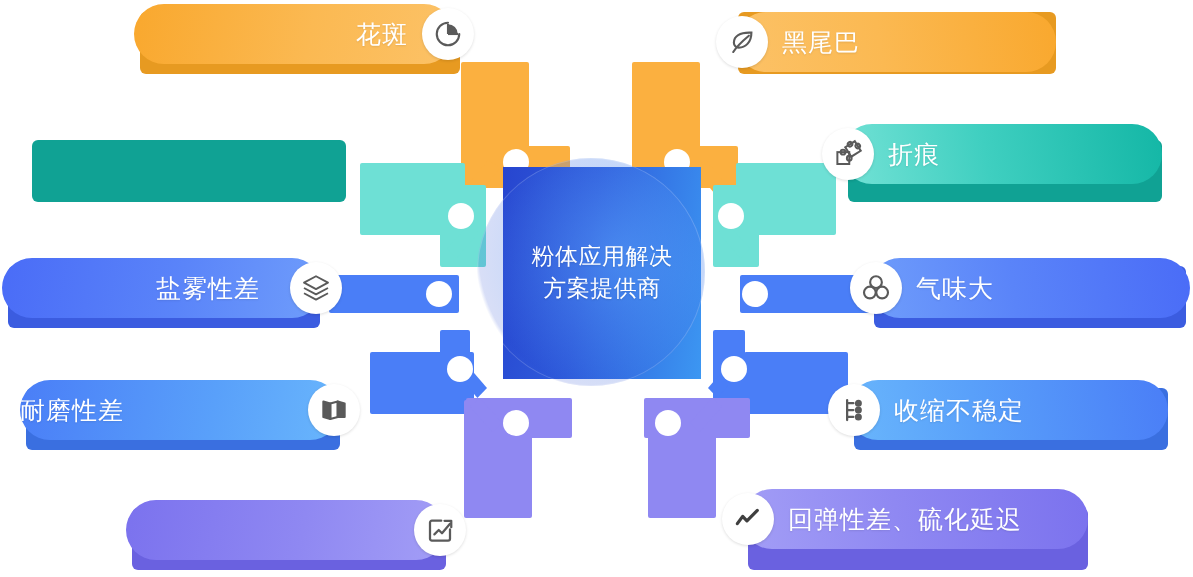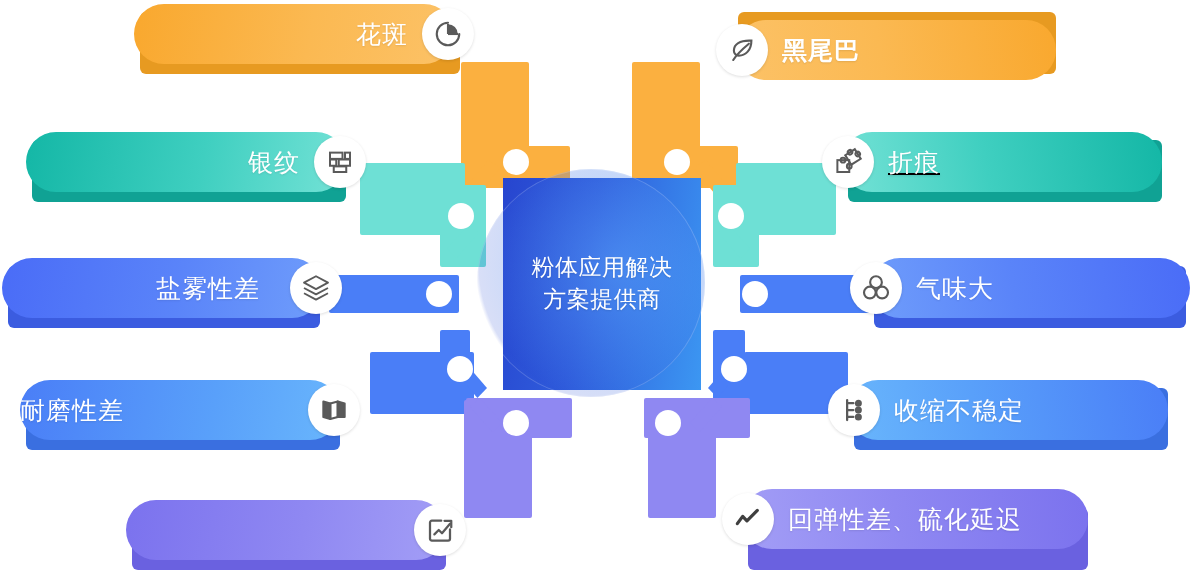--- a/index.html
+++ b/index.html
@@ -11,21 +11,21 @@
   #stage{position:absolute;left:0;top:0;width:1193px;height:577px;}
 
   
   .conn{position:absolute;}
   .bar{position:absolute;border-radius:2px;}
   .dot{position:absolute;width:26px;height:26px;border-radius:50%;background:#ffffff;}
   .arw{position:absolute;}
 
   
   #center-node{
-    position:absolute;left:503px;top:178px;width:198px;height:212px;
+    position:absolute;left:503px;top:167px;width:198px;height:212px;
     background:linear-gradient(100deg,#2745cf 0%,#2f5ddc 42%,#3c97f2 100%);
     display:flex;align-items:center;justify-content:center;
     z-index:6;
   }
   #center-circle{
     position:absolute;left:-26px;top:-9px;width:228px;height:228px;border-radius:50%;
     background:radial-gradient(circle at 62% 42%, rgba(90,160,250,.55), rgba(40,75,210,.18) 72%, rgba(40,75,210,0) 74%);
     box-shadow:inset 0 0 0 1px rgba(255,255,255,.18);
     pointer-events:none;
   }
@@ -162,44 +162,32 @@
     <span class="badge">
       <svg width="30" height="30" viewBox="0 0 24 24" fill="none" stroke="#5a5a5a" stroke-width="1.7">
         <path d="M12 3a9 9 0 1 0 9 9" stroke-linecap="round"></path>
         <path d="M12 12V4.2A7.8 7.8 0 0 1 19.8 12H12z" fill="#5a5a5a" stroke="none"></path>
         <path d="M12 12h8"></path>
           <path d="M12 12V4"></path>
       </svg>
     </span>
   </div>
 
-  <div class="pill lt p-orange-r" style="left:736px;top:20px;width:320px;font-weight:bold;">
+  <div class="pill lt p-orange-r" style="left:736px;top:12px;width:320px;">
     <span class="badge">
       <svg width="30" height="30" viewBox="0 0 24 24" fill="none" stroke="#5a5a5a" stroke-width="1.7" stroke-linecap="round">
         <path d="M19.5 4.5c0 8-5 12-10 12-2.2 0-4-1.8-4-4 0-5 4.5-8.5 14-8z"></path>
         <path d="M5 20c2.5-4 6.5-8 12.5-13"></path>
       </svg>
     </span>
     <span class="pill-text">黑尾巴</span>
   </div>
 
-  <div class="pill rt p-teal" style="left:26px;top:132px;width:320px;">
-    <span class="pill-text">银纹</span>
-    <span class="badge">
-      <svg width="30" height="30" viewBox="0 0 24 24" fill="none" stroke="#5a5a5a" stroke-width="1.6">
-        <rect x="4" y="4.5" width="10" height="5"></rect>
-        <rect x="16" y="4.5" width="4" height="5"></rect>
-        <rect x="4" y="10" width="5" height="5"></rect>
-        <rect x="11" y="10" width="9" height="5"></rect>
-        <rect x="7" y="15.5" width="10" height="4.5"></rect>
-      </svg>
-    </span>
-  </div>
-
-  <div class="pill lt p-teal-r" style="left:842px;top:132px;width:320px;text-decoration:underline;">
+
+  <div class="pill lt p-teal-r" style="left:842px;top:124px;width:320px;">
     <span class="badge">
       <svg width="30" height="30" viewBox="0 0 24 24" fill="none" stroke="#5a5a5a" stroke-width="1.6">
         <rect x="3.5" y="10.5" width="9.5" height="9.5"></rect>
         <circle cx="8" cy="10.5" r="1.9"></circle>
         <circle cx="13" cy="15.3" r="1.9"></circle>
         <g transform="rotate(-32 16 8)">
           <rect x="11.5" y="3.5" width="9" height="9"></rect>
           <circle cx="16" cy="3.5" r="1.8"></circle>
           <circle cx="20.5" cy="8" r="1.8"></circle>
         </g>

